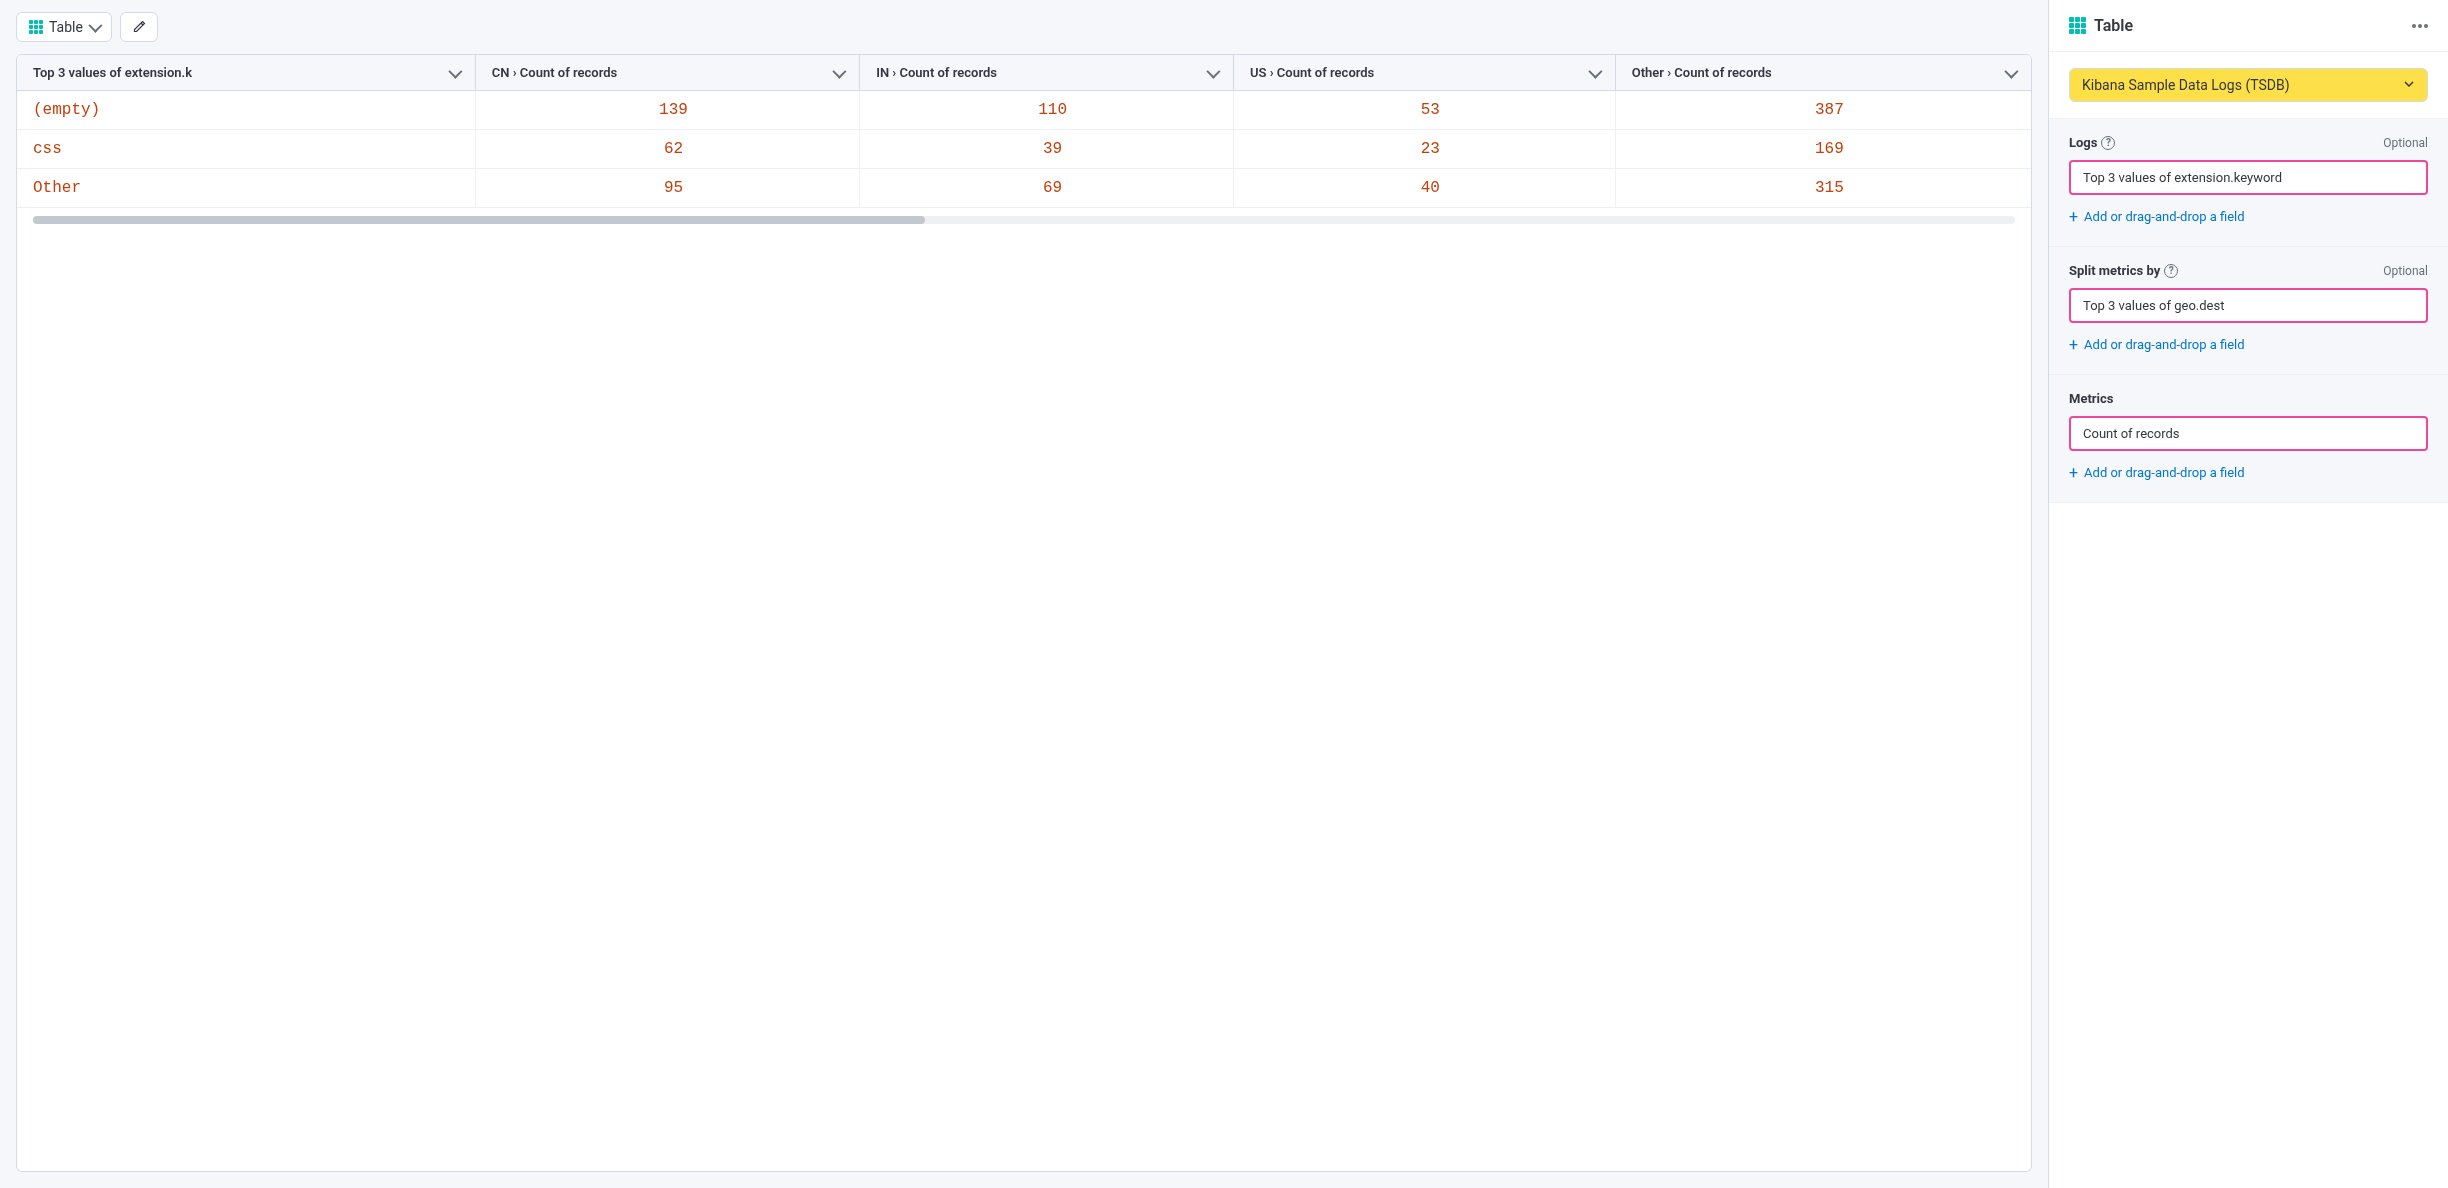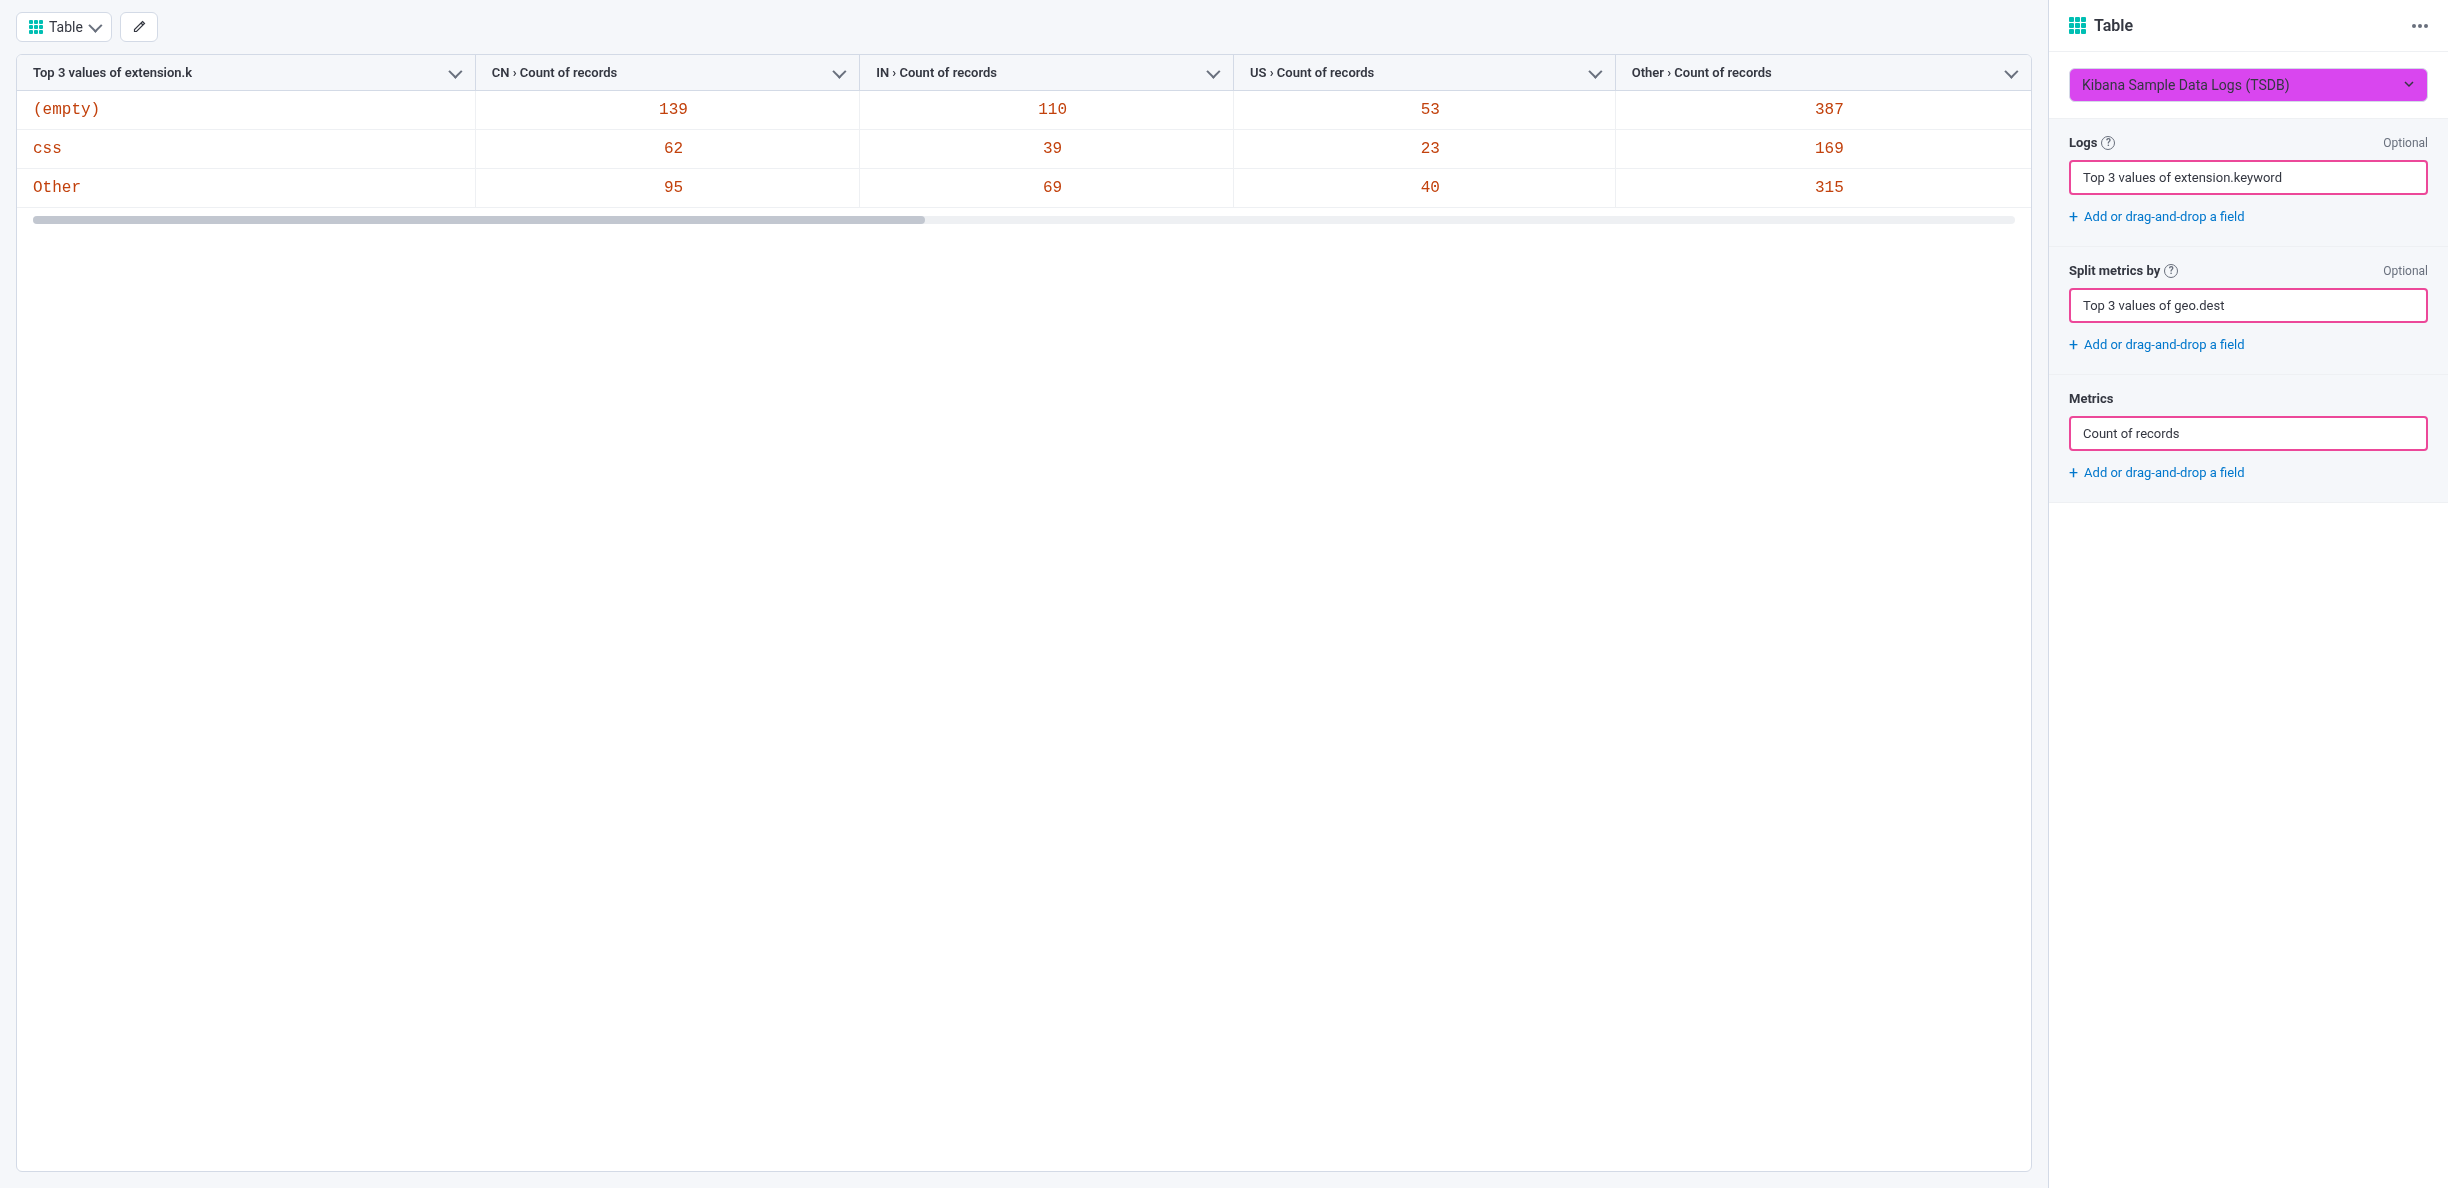--- a/index.html
+++ b/index.html
@@ -205,21 +205,21 @@
     }
 
     .data-source-select {
       width: 100%;
       display: flex;
       align-items: center;
       justify-content: space-between;
       border: 1px solid #d3dae6;
       border-radius: 6px;
       padding: 8px 12px;
-      background: #d946ef;
+      background: #fde047;
       cursor: pointer;
       font-size: 14px;
       color: #343741;
     }
 
     .panel-section {
       padding: 16px 20px;
       border-bottom: 1px solid #eef0f3;
       background: #f5f7fa;
     }

